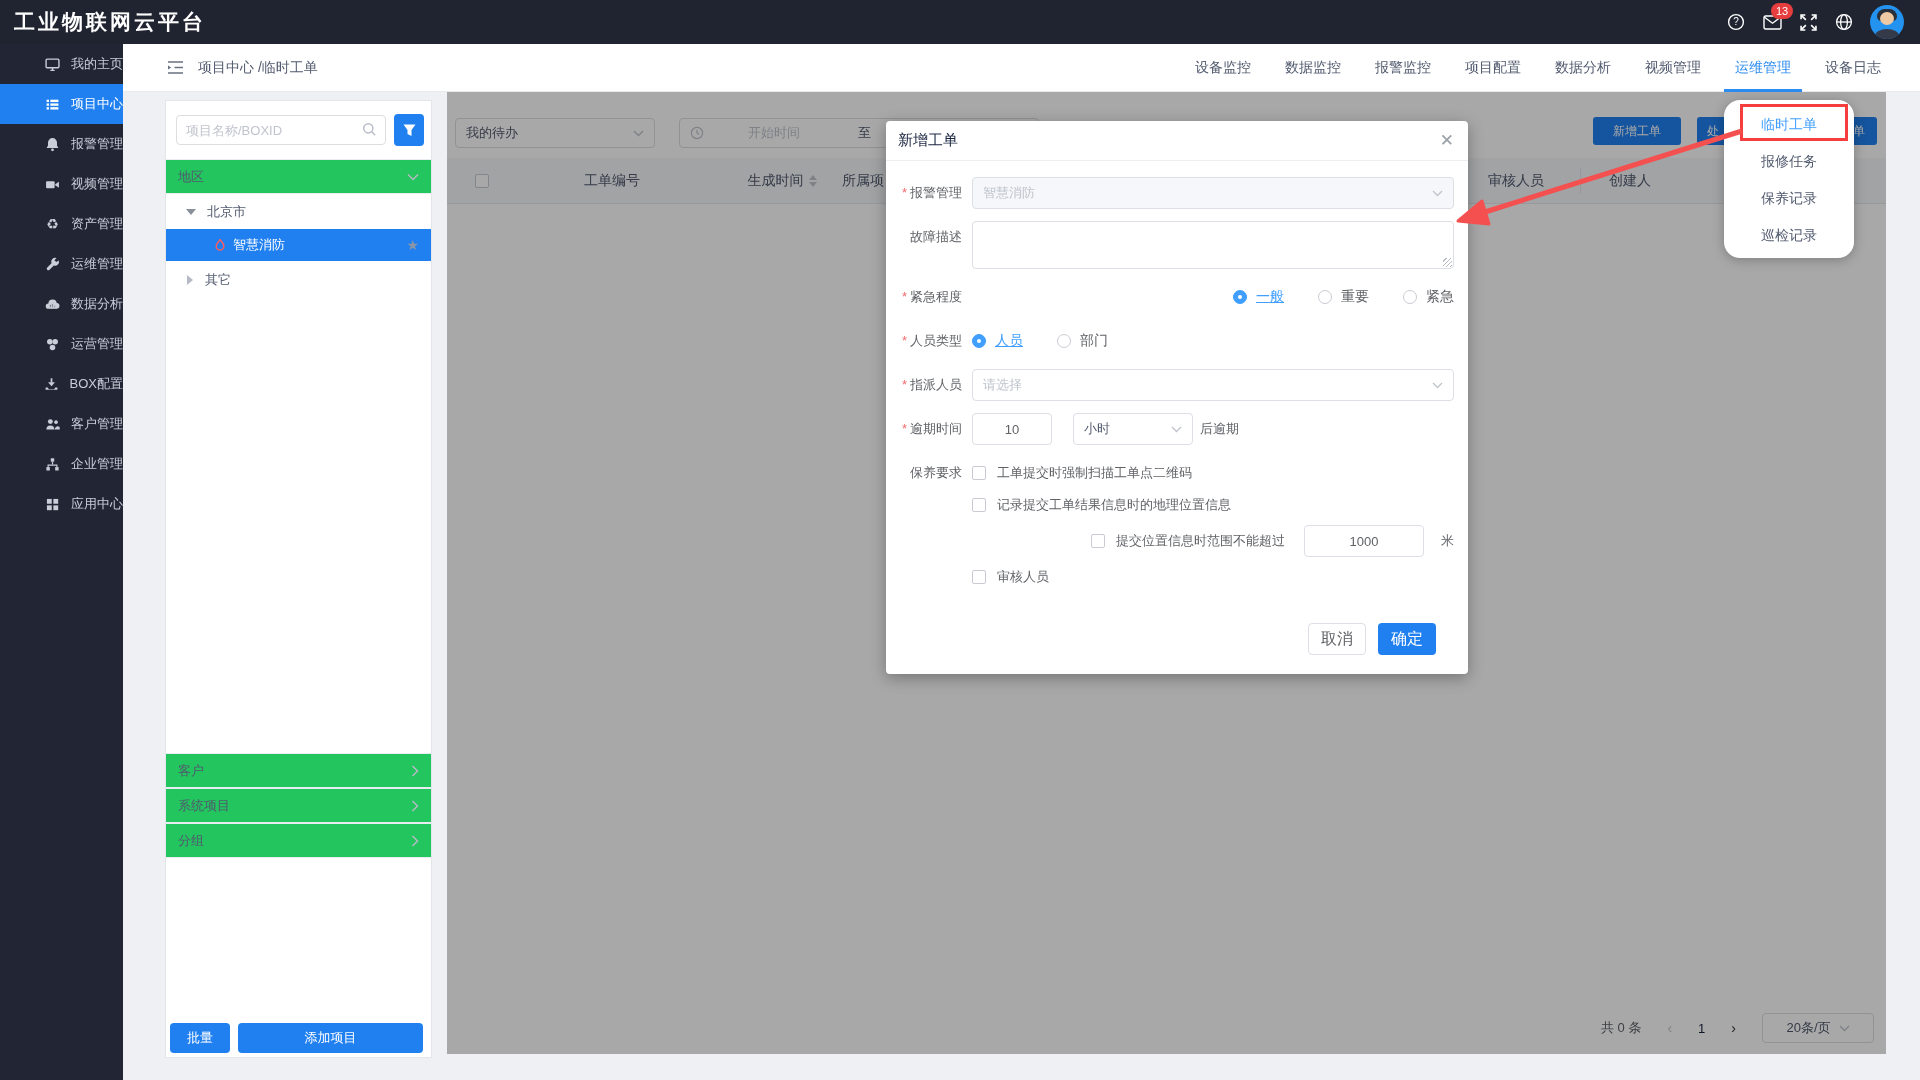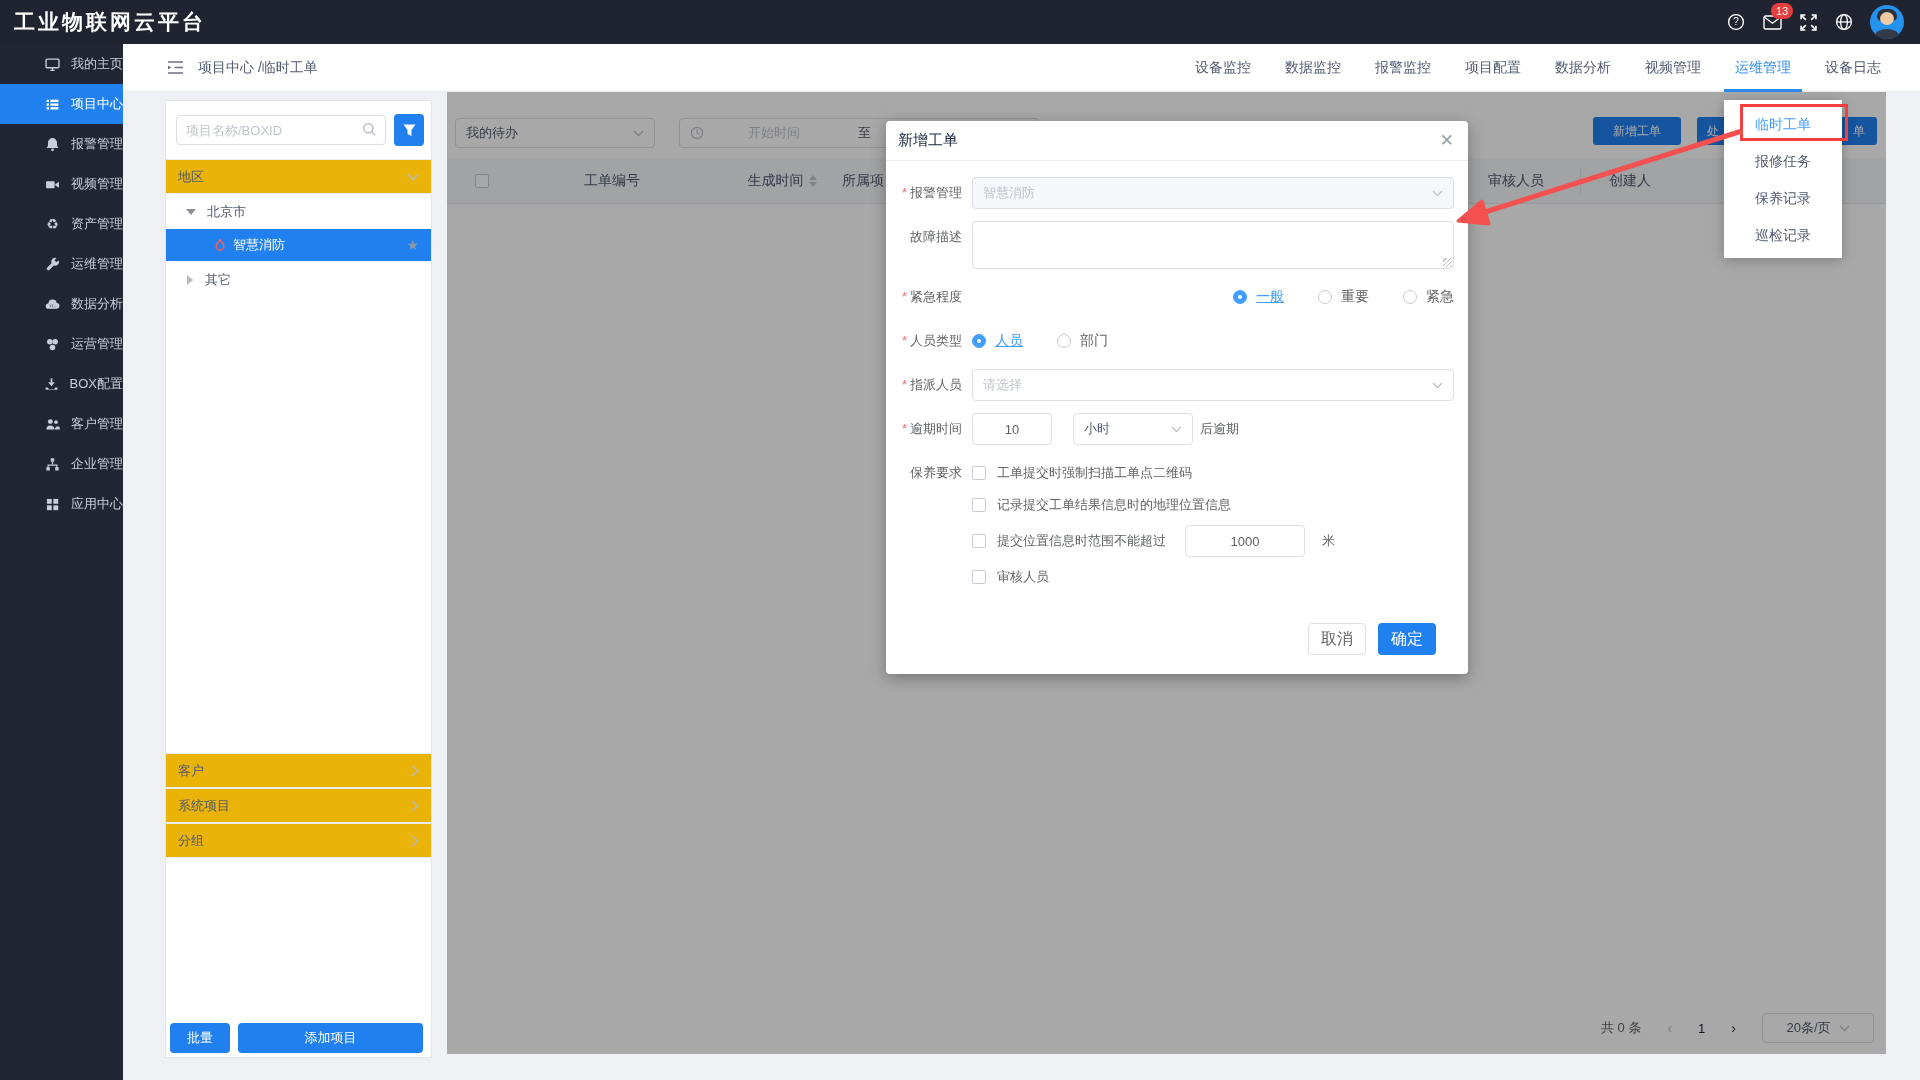--- a/index.html
+++ b/index.html
@@ -48,21 +48,21 @@
   
   .leftcard { position:absolute; left:165px; top:100px; width:267px; height:958px; background:#fff;
     border:1px solid #e2e5ea; z-index:10; }
   .search-input { position:absolute; left:10px; top:14px; width:210px; height:30px;
     border:1px solid #dcdee2; border-radius:4px; padding:0 28px 0 9px; font-size:13px; color:#515a6e;
     font-family:inherit; background:#fff; }
   .search-input::placeholder { color:#c0c4cc; }
   .search-mag { position:absolute; left:196px; top:21px; cursor:pointer; }
   .filter-btn { position:absolute; left:228px; top:13px; width:30px; height:32px; background:#2080f0;
     border:none; border-radius:4px; display:flex; align-items:center; justify-content:center; cursor:pointer; }
-  .lp-sec { position:absolute; left:0; width:265px; height:35px; background:#eab308;
+  .lp-sec { position:absolute; left:0; width:265px; height:35px; background:#22c55e;
     border-top:1px solid #e9ecf0; border-bottom:1px solid #e9ecf0; display:flex; align-items:center;
     padding:0 12px; font-size:13px; color:#515a6e; cursor:pointer; }
   .lp-sec .chev { margin-left:auto; }
   .tree-row { position:absolute; left:0; width:265px; display:flex; align-items:center; font-size:13px; cursor:pointer; }
   .caret-down { width:0; height:0; border-left:5px solid transparent; border-right:5px solid transparent; border-top:6px solid #8a9099; }
   .caret-right { width:0; height:0; border-top:5px solid transparent; border-bottom:5px solid transparent; border-left:6px solid #b6bac2; }
   .row-city { top:96px; height:30px; color:#515a6e; }
   .row-proj { top:128px; height:32px; background:#2080f0; color:#fff; }
   .row-other { top:164px; height:30px; color:#515a6e; }
   .star { margin-left:auto; margin-right:12px; color:#8b95a8; font-size:14px; cursor:pointer; }
@@ -102,22 +102,22 @@
     justify-content:flex-end; gap:26px; font-size:13px; color:#606266; padding-right:6px; }
   .pg-arrow { font-size:14px; cursor:pointer; color:#303133; }
   .pg-arrow.dis { color:#c0c4cc; }
   .pg-num { color:#17233d; cursor:pointer; }
   .pgsize { width:112px; height:30px; justify-content:center; }
   .pgsize .chev { margin-left:8px; }
 
   .mask { position:absolute; left:0; top:0; width:1439px; height:962px; background:rgba(0,0,0,0.34); z-index:30; }
 
   
-  .dropdown { position:absolute; left:1724px; top:100px; width:118px; height:158px; background:#fff;
-    border-radius:0; box-shadow:0 2px 12px rgba(0,0,0,0.25); z-index:70; padding-top:6px; }
+  .dropdown { position:absolute; left:1724px; top:100px; width:130px; height:158px; background:#fff;
+    border-radius:16px; box-shadow:0 2px 12px rgba(0,0,0,0.25); z-index:70; padding-top:6px; }
   .dd-item { height:37px; display:flex; align-items:center; justify-content:center; font-size:14px;
     color:#515a6e; cursor:pointer; }
   .dd-item.active { color:#409eff; }
 
   
   .modal { position:absolute; left:886px; top:121px; width:582px; height:553px; background:#fff;
     border-radius:4px; box-shadow:0 4px 16px rgba(0,0,0,0.3); z-index:60; display:flex; flex-direction:column; }
   .m-head { height:40px; display:flex; align-items:center; padding:0 14px 0 12px;
     border-bottom:1px solid #eceef2; }
   .m-title { font-size:15px; color:#17233d; }
@@ -144,21 +144,21 @@
   .rd .dot { width:14px; height:14px; border-radius:50%; border:1px solid #c9ccd4; position:relative; background:#fff; }
   .rd.on .dot { background:#409eff; border-color:#409eff; }
   .rd.on .dot::after { content:''; position:absolute; left:4px; top:4px; width:4px; height:4px;
     border-radius:50%; background:#fff; }
   .rd.on .rtxt { color:#409eff;text-decoration:underline; }
   .num-in { width:80px; height:32px; border:1px solid #dcdfe6; border-radius:4px; text-align:center;
     font-size:13px; color:#606266; font-family:inherit; }
   .unit-sel { width:120px; height:32px; margin-left:21px; }
   .suffix { margin-left:7px; font-size:13px; color:#606266; }
   .cbrow { display:flex; align-items:center; gap:11px; height:32px; font-size:13px; color:#606266; }
-  .cbrow.tall { height:40px; }
+  .cbrow.tall { height:40px;justify-content:flex-end; }
   .cb { width:14px; height:14px; border:1px solid #c9ccd4; border-radius:2px; background:#fff; flex:none; cursor:pointer; }
   .dist-in { width:120px; height:32px; border:1px solid #dcdfe6; border-radius:4px; text-align:center;
     font-size:13px; color:#606266; font-family:inherit; margin-left:8px; }
   .m-foot { display:flex; justify-content:flex-end; gap:12px; padding:0 18px 19px 0; margin-top:auto; }
   .m-btn { width:58px; height:32px; border-radius:4px; font-size:16px; cursor:pointer; font-family:inherit; }
   .m-cancel { background:#fff; border:1px solid #dcdfe6; color:#606266; }
   .m-ok { background:#2080f0; border:none; color:#fff; }
 
   
   .anno-box { position:absolute; left:1740px; top:104px; width:108px; height:37px;

